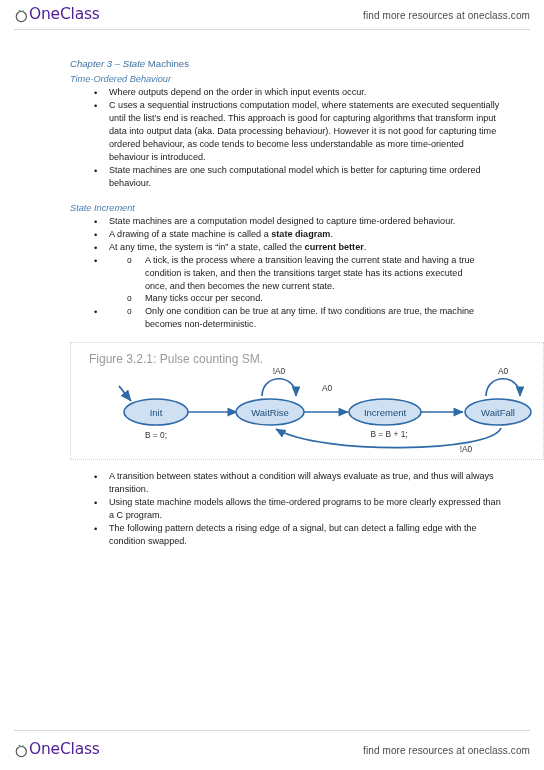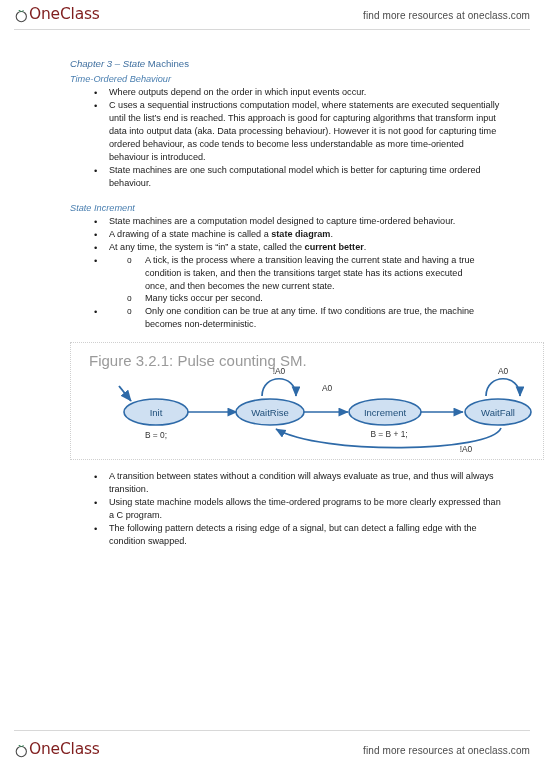--- a/index.html
+++ b/index.html
@@ -36,21 +36,21 @@
   .brand-mark {
     position: relative;
     width: 15px;
     height: 15px;
   }
   .brand-mark svg { display: block; }
   .brand-word {
     font-family: "DejaVu Sans", sans-serif;
     font-size: 15.5px;
     letter-spacing: -0.2px;
-    color: #7f1d1d;
+    color: #4c1d95;
     line-height: 1;
     margin-left: -1px;
     text-align: center;
   }
   .promo-text {
     font-family: "Liberation Sans", sans-serif;
     font-size: 10px;
     color: #4a4a4a;
     letter-spacing: 0.1px;
   }
@@ -159,21 +159,21 @@
     margin: 11px 12px 10px 58px;
     border: 1px dotted #cfcfcf;
     background: #ffffff;
     height: 118px;
     box-sizing: border-box;
   }
   .figure-caption {
     position: absolute;
     left: 18px;
     top: 9px;
-    font-size: 15px;
+    font-size: 12px;
     color: #9a9a9a;
     font-family: "Liberation Sans", sans-serif;
   }
   .figure-canvas {
     position: absolute;
     left: 0; top: 0;
     width: 100%;
     height: 100%;
   }
   .figure-canvas svg { display: block; }

